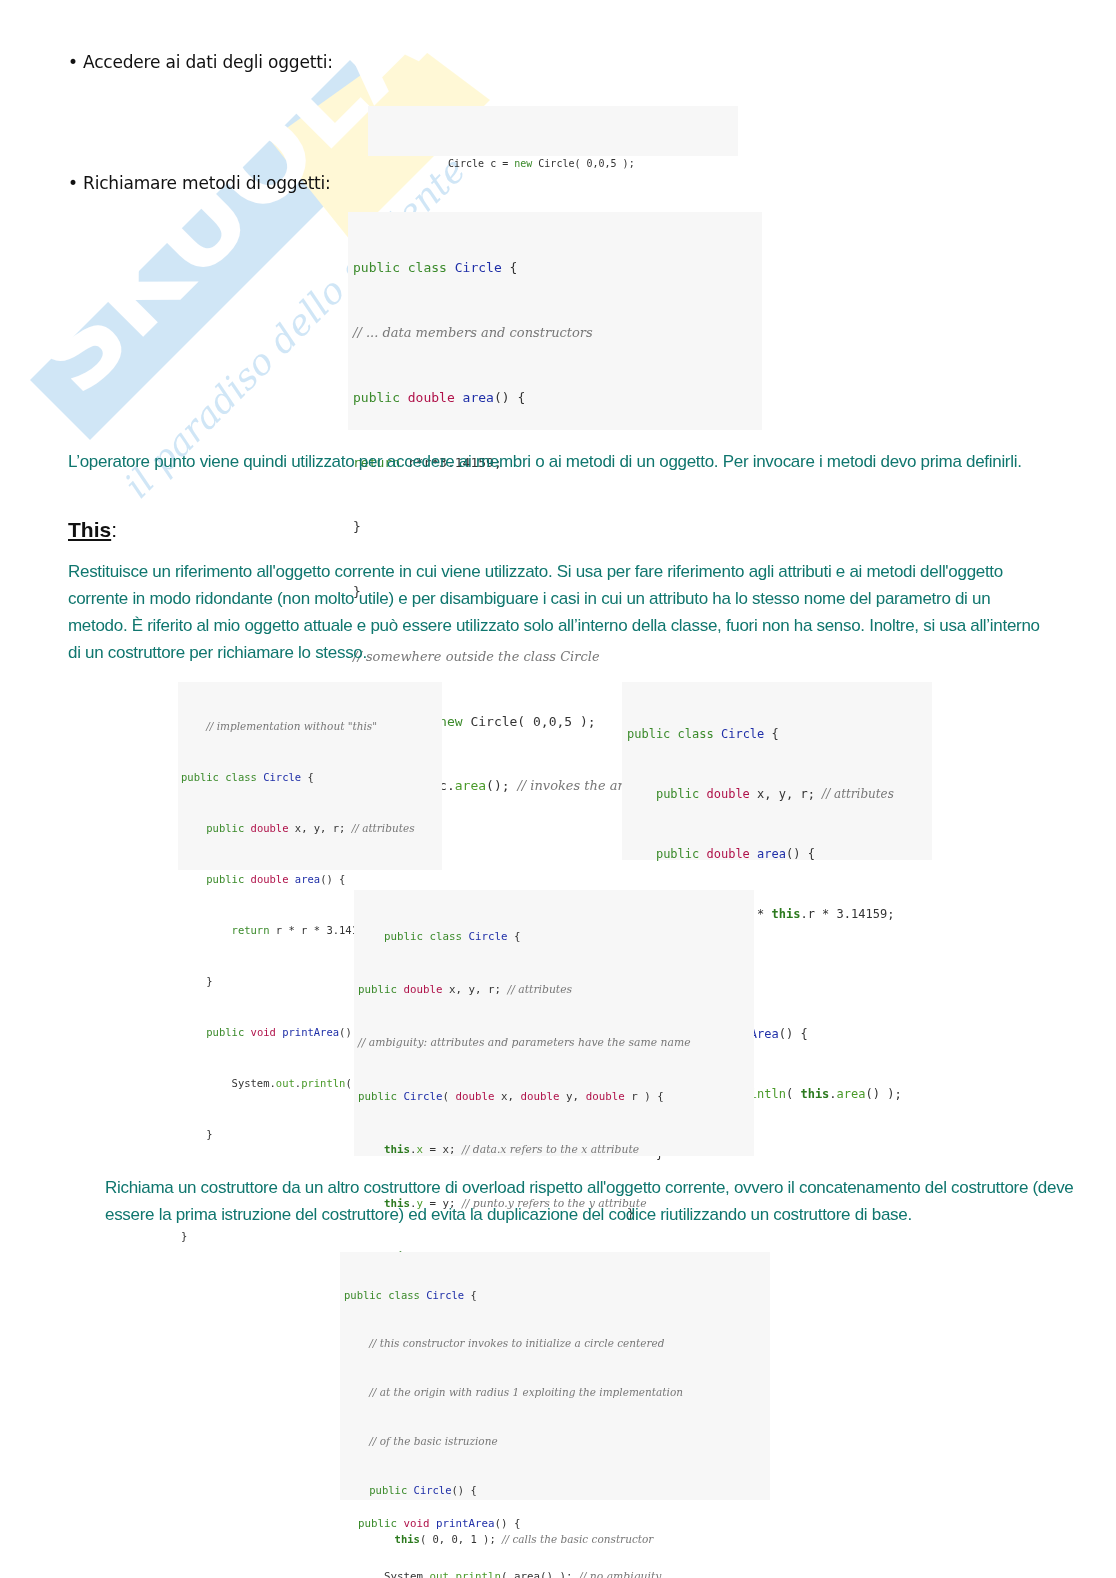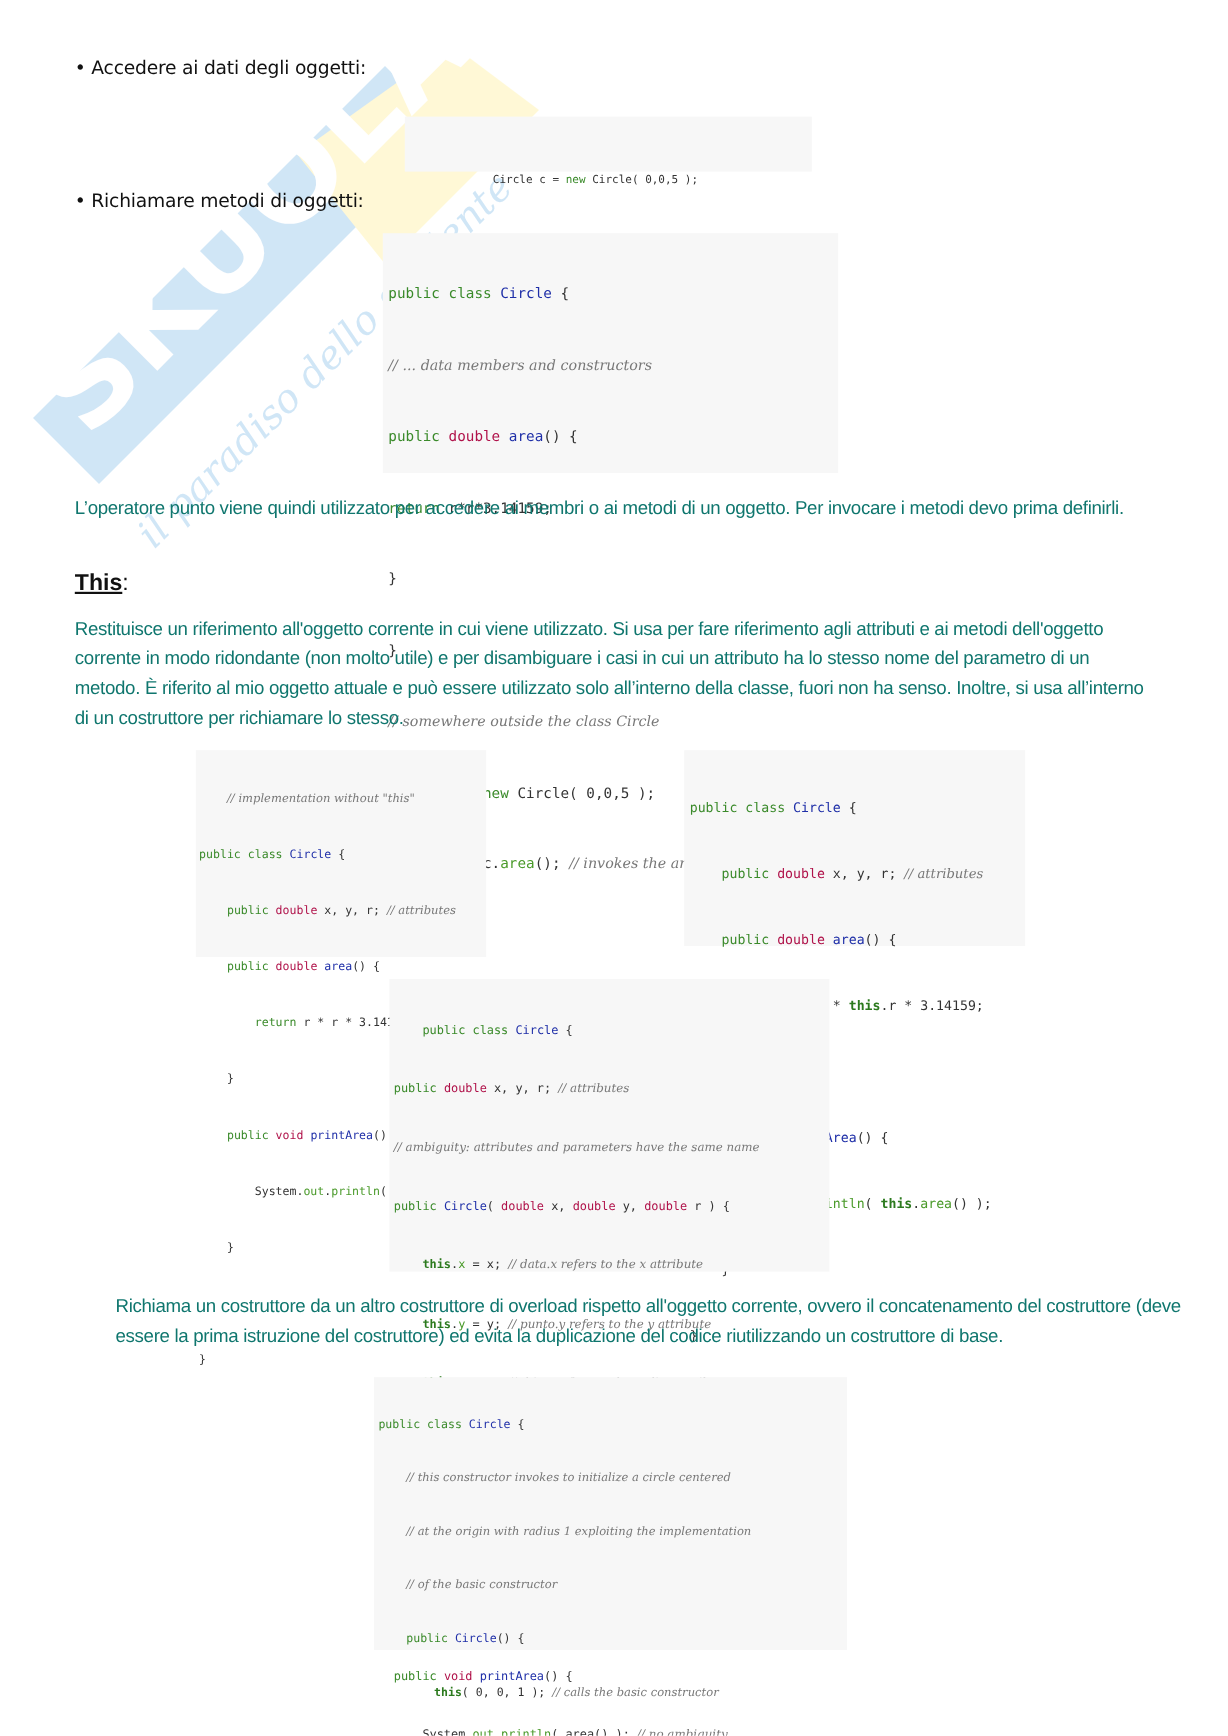--- a/index.html
+++ b/index.html
@@ -119,21 +119,21 @@
   
   
 </div>
 
 <div class="para" style="top:1174px;margin-left:37px;">Richiama un costruttore da un altro costruttore di overload rispetto all'oggetto corrente, ovvero il concatenamento del costruttore (deve essere la prima istruzione del costruttore) ed evita la duplicazione del codice riutilizzando un costruttore di base.</div>
 
 <div class="code" style="left:340px; top:1252px; width:430px; height:248px; font-size:10.5px; line-height:16.3px; padding:2px 4px;">
   <span class="line"><span class="kw">public</span> <span class="kw">class</span> <span class="fn">Circle</span> {</span>
   <span class="line">    <span class="cm">// this constructor invokes to initialize a circle centered</span></span>
   <span class="line">    <span class="cm">// at the origin with radius 1 exploiting the implementation</span></span>
-  <span class="line">    <span class="cm">// of the basic constructor</span></span>
+  <span class="line">    <span class="cm">// of the basic istruzione</span></span>
   <span class="line">    <span class="kw">public</span> <span class="fn">Circle</span>() {</span>
   <span class="line">        <span class="th">this</span>( 0, 0, 1 ); <span class="cm">// calls the basic constructor</span></span>
   
   
   
   
   
   
   
   

